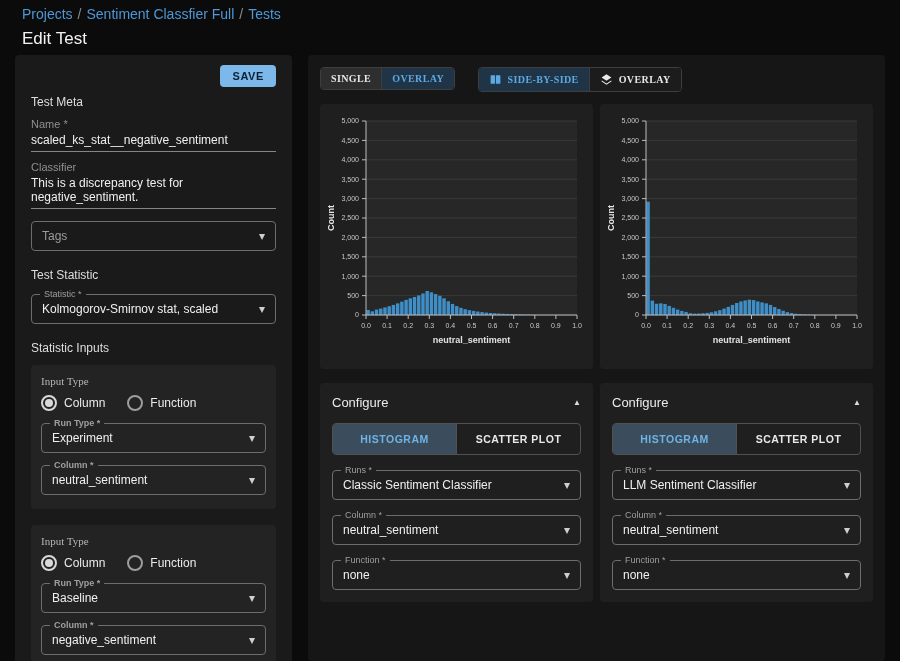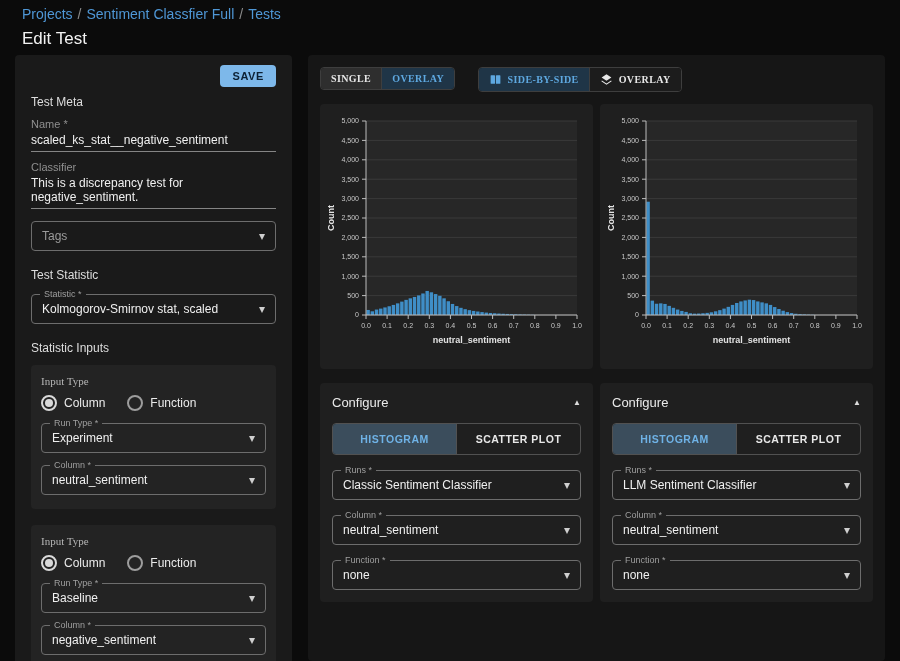--- a/index.html
+++ b/index.html
@@ -21,21 +21,21 @@
   .fvalue{font-size:12px;color:#f0f0f0;padding:3px 0 4px 0;border-bottom:1px solid #858585;}
   
   .oselect{position:relative;border:1px solid #6d6d6d;border-radius:4px;height:28px;
     display:flex;align-items:center;padding:0 10px;cursor:pointer;margin-top:12px;}
   .oselect .olabel{position:absolute;top:-6px;left:8px;font-size:9px;color:#9f9f9f;
     padding:0 4px;background:#1a1a1a;line-height:10px;}
   .oselect .ovalue{font-size:12px;color:#f0f0f0;flex:1;white-space:nowrap;overflow:hidden;}
   .oselect .ovalue.ph{color:#9b9b9b;}
   .caret{color:#cfcfcf;font-size:12px;line-height:1;margin-left:6px;}
   .input-card{background:#232323;border-radius:4px;padding:10px 10px 14px 10px;margin-top:10px;}
-  .input-card .oselect .olabel{background:#232323;}
+  .input-card .oselect .olabel{background:#232323;font-weight:bold;}
   .card-sublabel{font-size:11px;color:#b5b5b5;font-family:Liberation Serif, serif;}
   .radio-row{display:flex;align-items:center;gap:22px;margin-top:8px;}
   .radio-opt{display:flex;align-items:center;gap:7px;font-size:12px;color:#eaeaea;cursor:pointer;}
   .radio{width:12px;height:12px;border:2px solid #9d9d9d;border-radius:50%;position:relative;flex:0 0 auto;}
   .radio.checked{border-color:#d9d9d9;}
   .radio.checked::after{content:"";position:absolute;left:2px;top:2px;width:8px;height:8px;
     border-radius:50%;background:#d9d9d9;}
   
   #right-panel{position:absolute;left:308px;top:55px;width:577px;height:606px;background:#161616;
     border-radius:4px;padding:12px;box-sizing:border-box;overflow:hidden;}

